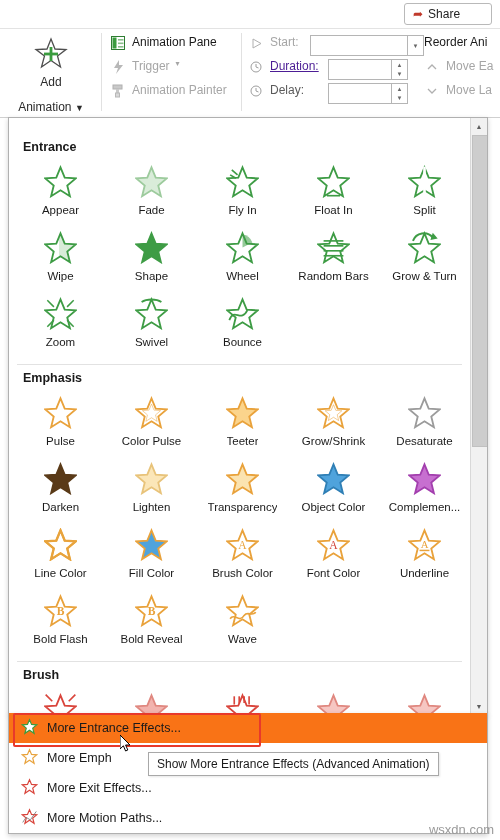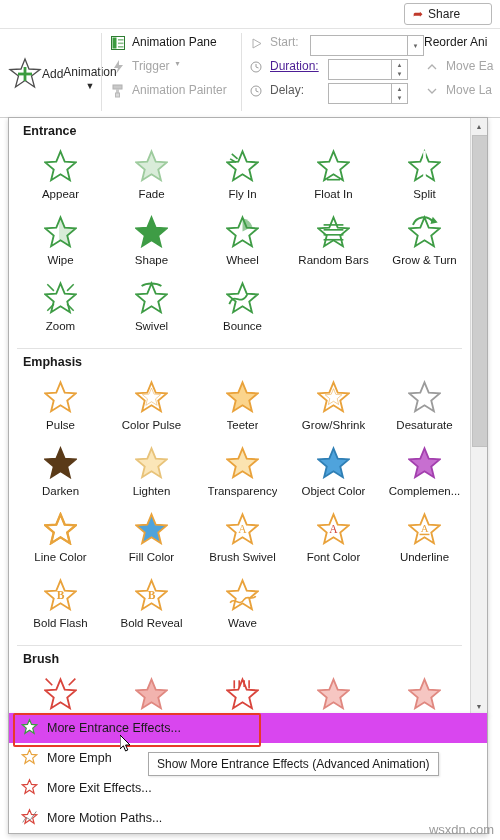--- a/index.html
+++ b/index.html
@@ -34,21 +34,21 @@
     background:#ffffff;
     border-top:1px solid #e3e3e3;
     border-bottom:1px solid #d0d0d0;
   }
   .ribbon-sep{
     position:absolute;top:4px;width:1px;height:78px;background:#e1e1e1;
   }
   
   .addanim{
     position:absolute;left:8px;top:4px;width:86px;height:80px;
-    display:flex;flex-direction:row;align-items:center;justify-content:flex-start;
+    display:flex;flex-direction:column;align-items:center;justify-content:flex-start;
     color:#2b2b2b;
   }
   .addanim .star{
     margin-top:4px;
   }
   .addanim .lbl{
     margin-top:2px;text-align:center;font-size:12px;line-height:13px;
   }
   .addanim .caret{font-size:9px;}
 
@@ -76,21 +76,21 @@
 
   
   .gallery{
     position:absolute;left:8px;top:117px;width:478px;height:596px;
     background:#ffffff;
     border:1px solid #b0b0b0;
     box-shadow:0 2px 5px rgba(0,0,0,.18);
     overflow:hidden;
   }
   .gal-inner{
-    position:absolute;left:0;top:0;width:461px;height:596px;overflow:hidden;
+    position:absolute;left:0;top:16px;width:461px;height:596px;overflow:hidden;
   }
   .section-title{
     font-size:12.5px;font-weight:bold;color:#1a1a1a;
     padding:6px 0 2px 14px;
   }
   .sec-divider{height:1px;background:#e2e2e2;margin:6px 8px 0 8px;}
   .grid{
     display:flex;flex-wrap:wrap;
     padding:4px 0 0 6px;
   }
@@ -120,21 +120,21 @@
   .menu{
     position:absolute;left:8px;top:713px;width:478px;height:120px;
     background:#ffffff;border:1px solid #b0b0b0;border-top:none;
     box-shadow:0 2px 5px rgba(0,0,0,.18);
   }
   .menu-item{
     height:30px;display:flex;align-items:center;gap:9px;padding-left:12px;font-size:12.5px;color:#1a1a1a;
     position:relative;
   }
   .menu-item.hl{
-    background:#d946ef;
+    background:#f97316;
   }
   .hl-box{
     position:absolute;left:4px;top:0px;width:244px;height:30px;border:2px solid #e8392b;border-radius:2px;
     pointer-events:none;
   }
   .tooltip{
     position:absolute;left:148px;top:752px;
     background:#ffffff;border:1px solid #a8a8a8;
     padding:4px 8px;font-size:12px;color:#1a1a1a;
     box-shadow:1px 1px 2px rgba(0,0,0,.10);
@@ -519,21 +519,21 @@
           </div>
           <div class="cap">Fill Color</div>
         </div>
         <div class="cell">
           <div class="icn">
             <svg width="33" height="33" viewBox="0 0 20 20">
               <polygon points="10,1.4 12.55,7.6 19.2,8.1 14.1,12.4 15.7,18.9 10,15.3 4.3,18.9 5.9,12.4 0.8,8.1 7.45,7.6" fill="#ffffff" stroke="#e9a23b" stroke-width="1.1"></polygon>
               <text x="10" y="12.5" font-size="7" text-anchor="middle" fill="#e9a23b" font-family="Liberation Serif, serif">A</text>
             </svg>
           </div>
-          <div class="cap">Brush Swivel</div>
+          <div class="cap">Brush Color</div>
         </div>
         <div class="cell">
           <div class="icn">
             <svg width="33" height="33" viewBox="0 0 20 20">
               <polygon points="10,1.4 12.55,7.6 19.2,8.1 14.1,12.4 15.7,18.9 10,15.3 4.3,18.9 5.9,12.4 0.8,8.1 7.45,7.6" fill="#ffffff" stroke="#e9a23b" stroke-width="1.1"></polygon>
               <text x="10" y="12.5" font-size="7" text-anchor="middle" fill="#cf4036" font-family="Liberation Serif, serif">A</text>
             </svg>
           </div>
           <div class="cap">Font Color</div>
         </div>

